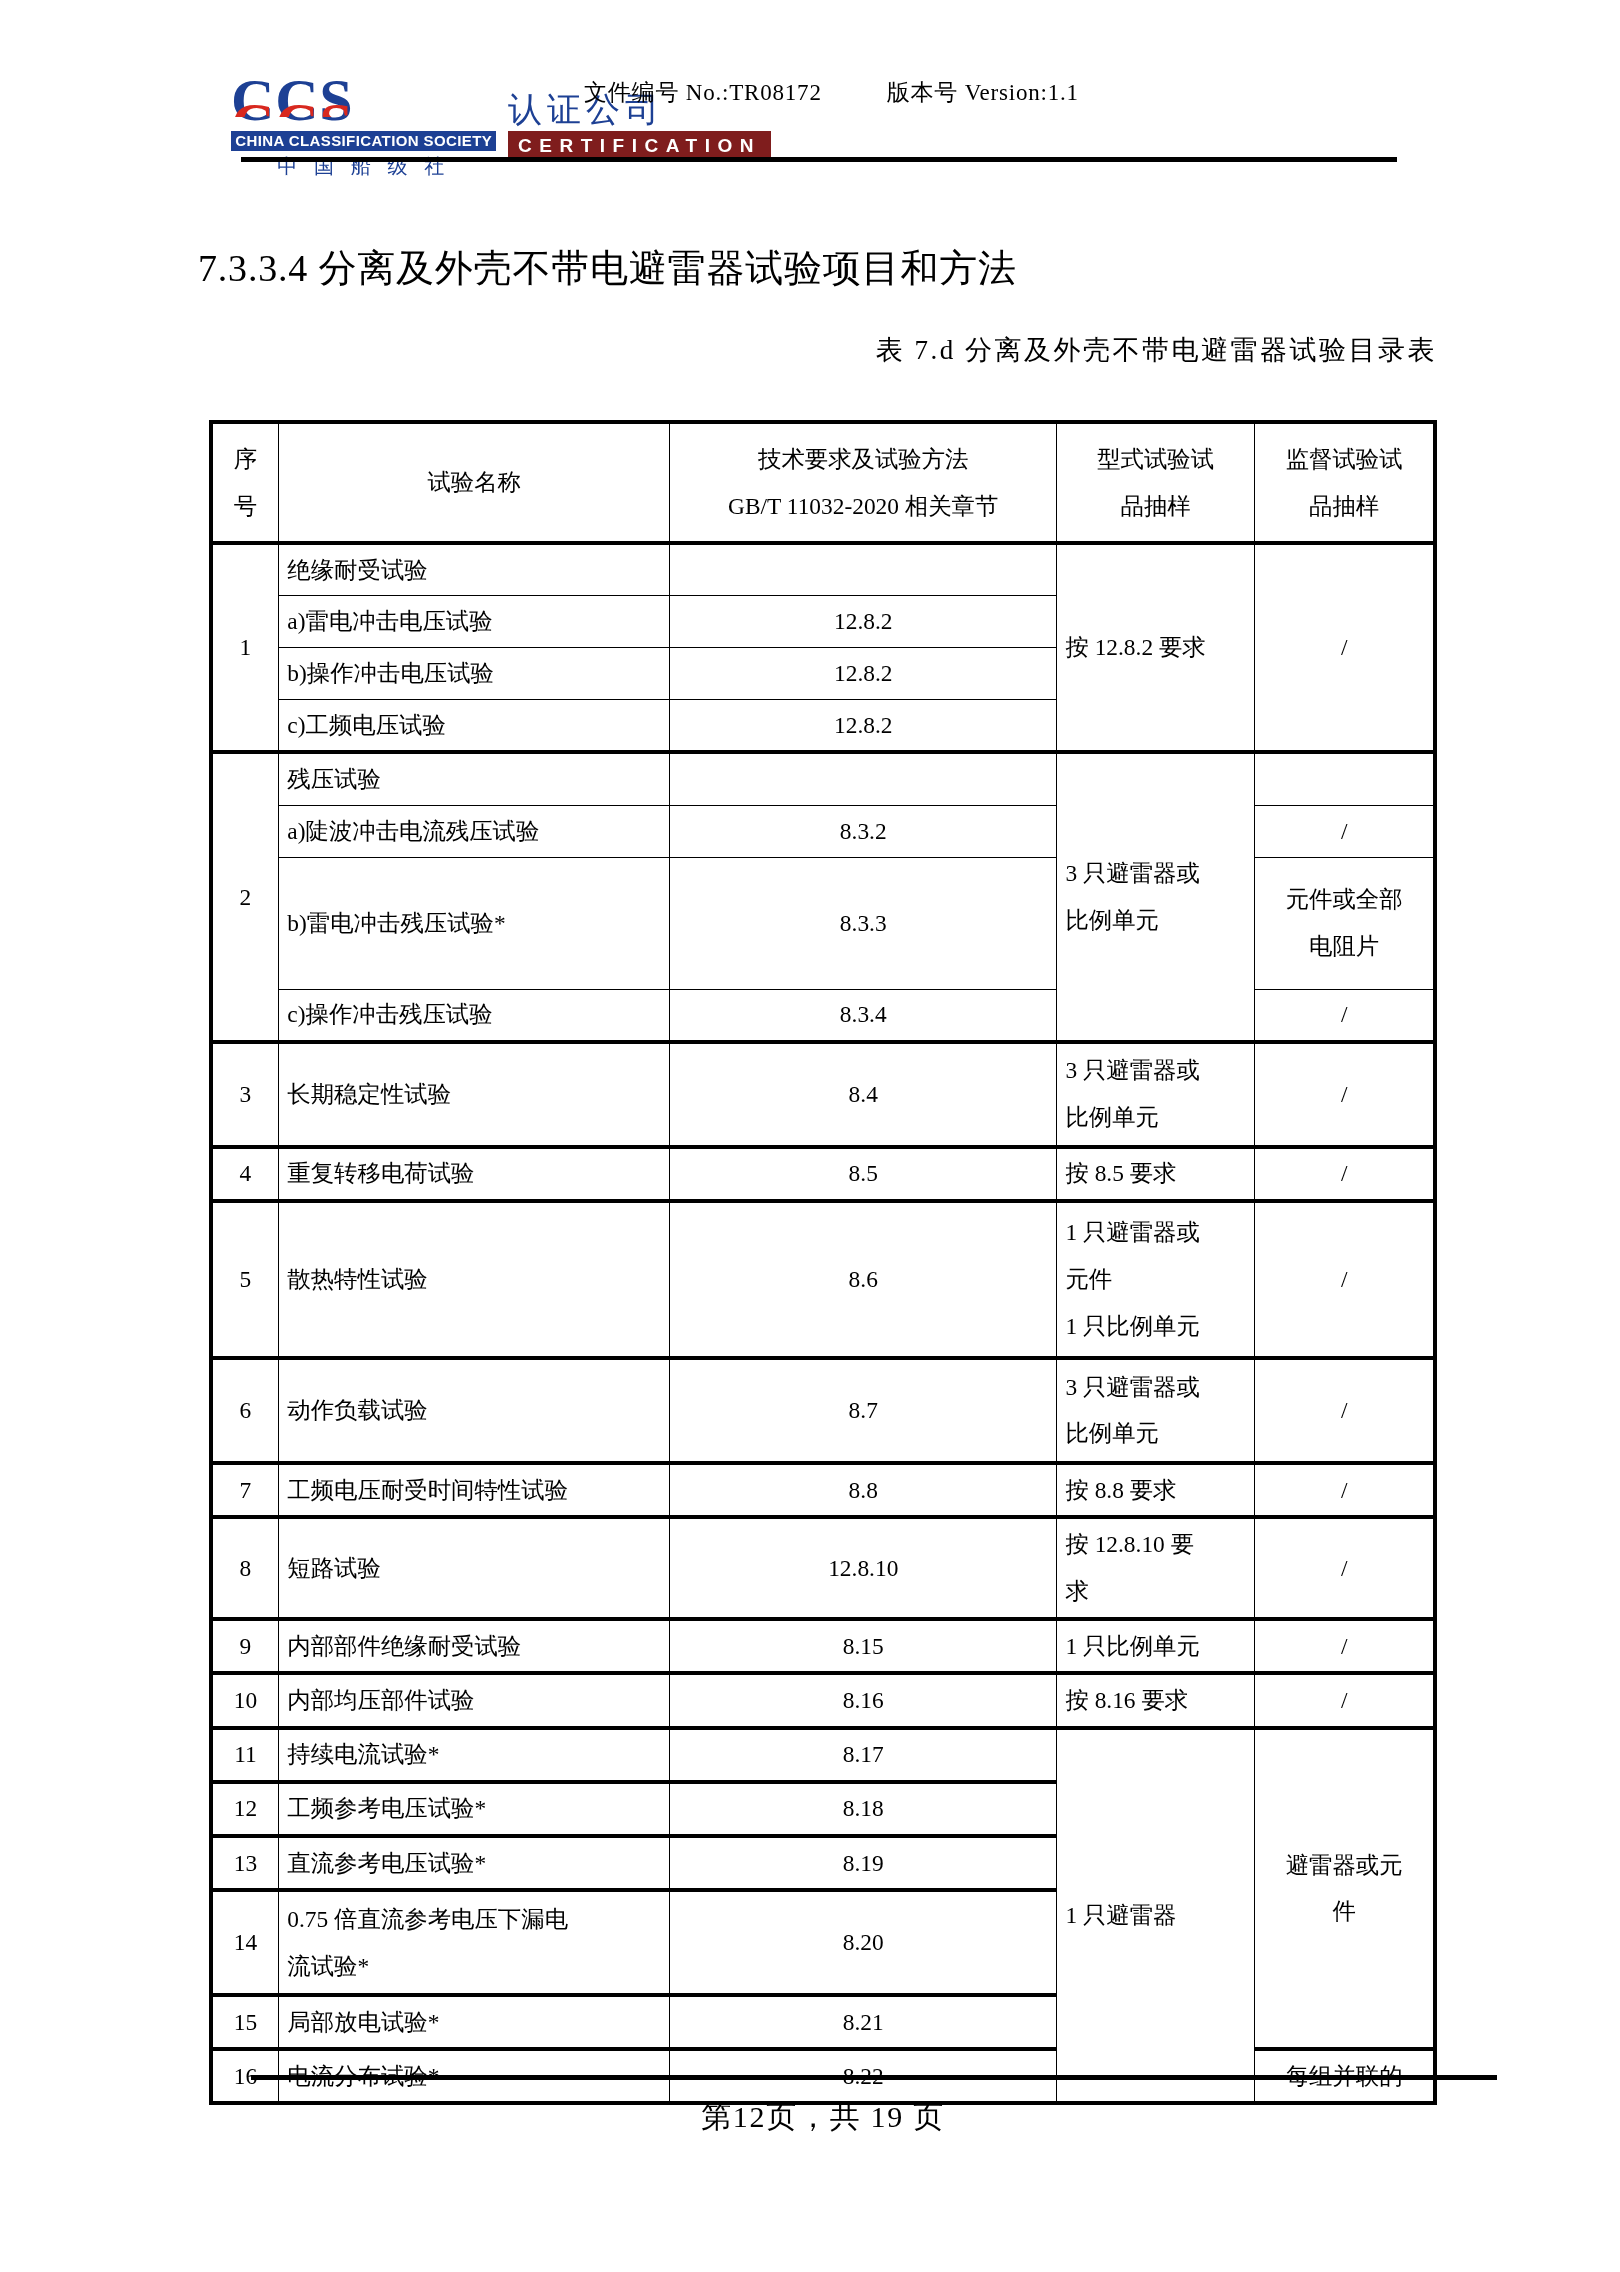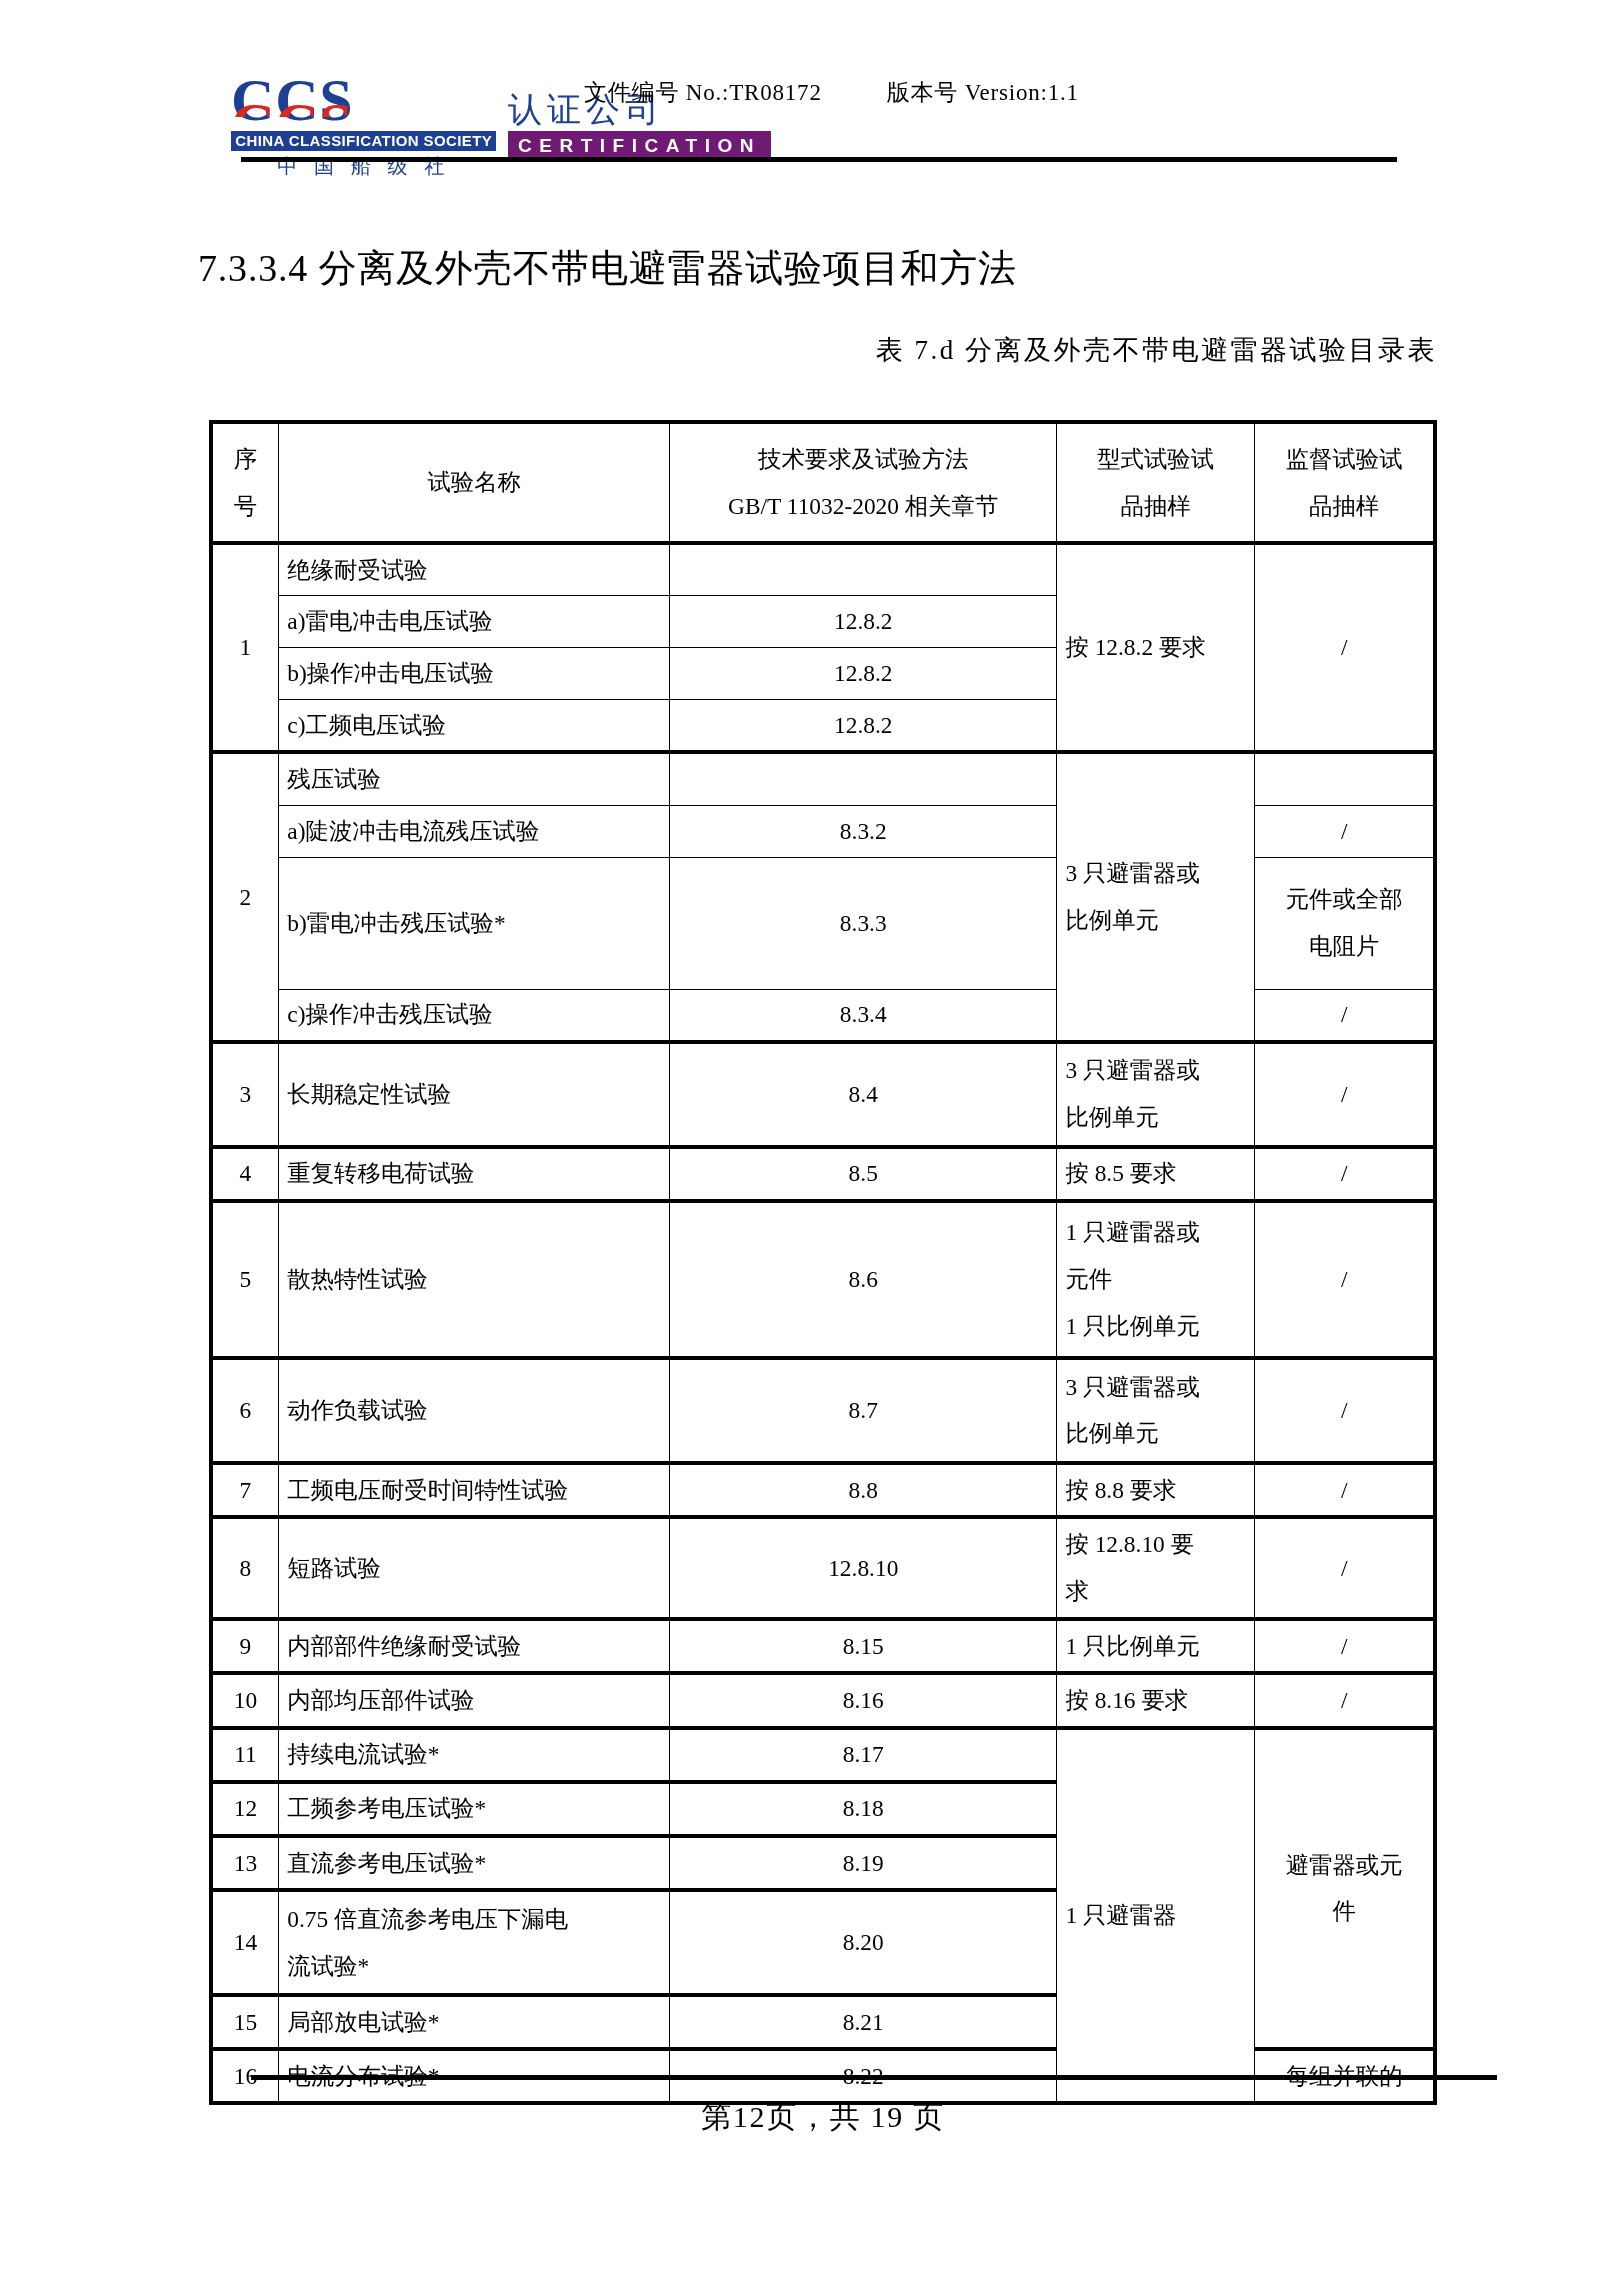--- a/index.html
+++ b/index.html
@@ -19,21 +19,21 @@
   .ccs-blue{color:#1d4094;}
   .ccs-red{position:absolute;left:0;top:0;color:#d8281f;clip-path:inset(0 0 64% 0);}
   .logo-company{font-size:34px;font-weight:normal;color:#1d4094;
                 letter-spacing:5px;line-height:0.9;margin-top:40px;}
   .logo-left-bottom{display:flex;flex-direction:column;align-items:center;}
   .logo-soc-bar{background:#1d4094;color:#fff;font-size:15px;font-weight:bold;
                 padding:1.7px 4.2px;letter-spacing:0.4px;white-space:nowrap;
                 font-family:"Liberation Sans",sans-serif;}
   .logo-soc-cn{color:#1d4094;font-size:20px;font-weight:normal;letter-spacing:5.9px;
                margin-top:1.7px;white-space:nowrap;}
-  .logo-cert-bar{background:#701a75;color:#fff;font-size:19px;font-weight:bold;
+  .logo-cert-bar{background:#7f1d1d;color:#fff;font-size:19px;font-weight:bold;
                  letter-spacing:7.5px;padding:4.2px 10px 3.3px 10px;text-align:center;
                  font-family:"Liberation Sans",sans-serif;align-self:start;}
   .header-meta{position:absolute;left:584px;top:77px;display:flex;gap:65px;
                font-size:23px;white-space:nowrap;letter-spacing:0.8px;align-items:flex-end;}
   .header-rule{position:absolute;left:241px;top:157px;width:1156px;height:5px;background:#000;}
 
   
   .section-title{position:absolute;left:198px;top:243px;font-size:38px;
                  font-weight:normal;letter-spacing:0.8px;}
   .table-caption{position:absolute;left:209px;top:332px;width:1228px;

